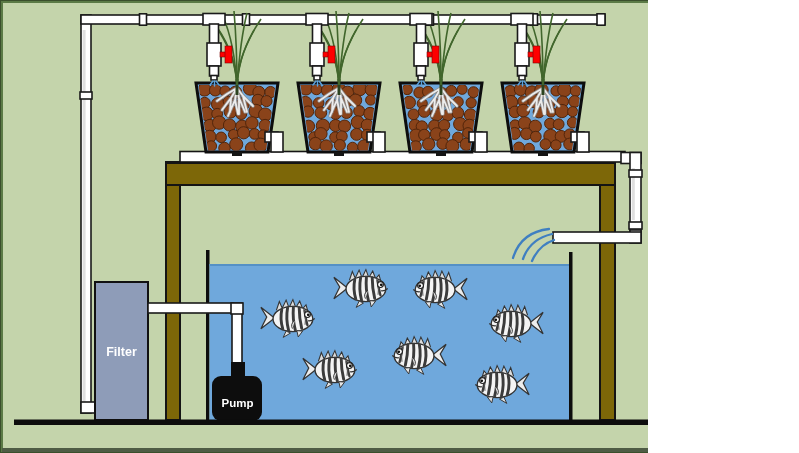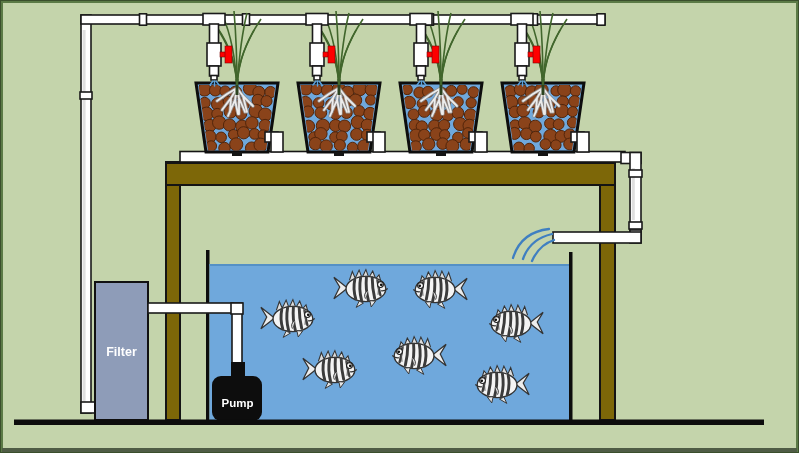--- a/index.html
+++ b/index.html
@@ -1,16 +1,16 @@
 <!DOCTYPE html>
 <html style="--background: #c4d4ab; --frame: #5b7a46; --water: #6fa8dc; --gravel: #8a431a; --gravel-edge: #53260b; --wood: #7d6708; --pipe: #ffffff; --pipe-outline: #1a1a1a; --valve-handle: #fe0000; --filter-body: #8e9cb8; --pump-body: #0d0d0d; --plant: #41662c; --roots: #ececec; --splash: #3f7fc1; --spray: #5aa2dd; --ground: #0d0d0d;"><head>
 <meta charset="utf-8">
 <style>
   html,body{margin:0;padding:0;background:#ffffff;}
-  .stage{position:relative;width:799px;height:453px;overflow:hidden;
+  .stage{position:relative;width:648px;height:453px;overflow:hidden;
          font-family:"Liberation Sans",sans-serif;}
   .stage svg{position:absolute;left:0;top:0;}
   :root{
     --background:#c4d4ab; --frame:#5b7a46; --water:#6fa8dc;
     --gravel:#8a431a; --gravel-edge:#53260b; --wood:#7d6708;
     --pipe:#ffffff; --pipe-outline:#1a1a1a; --valve-handle:#fe0000;
     --filter-body:#8e9cb8; --pump-body:#0d0d0d; --plant:#41662c;
     --roots:#ececec; --splash:#3f7fc1; --spray:#5aa2dd; --ground:#0d0d0d;
   }
   .bg{fill:var(--background);}

